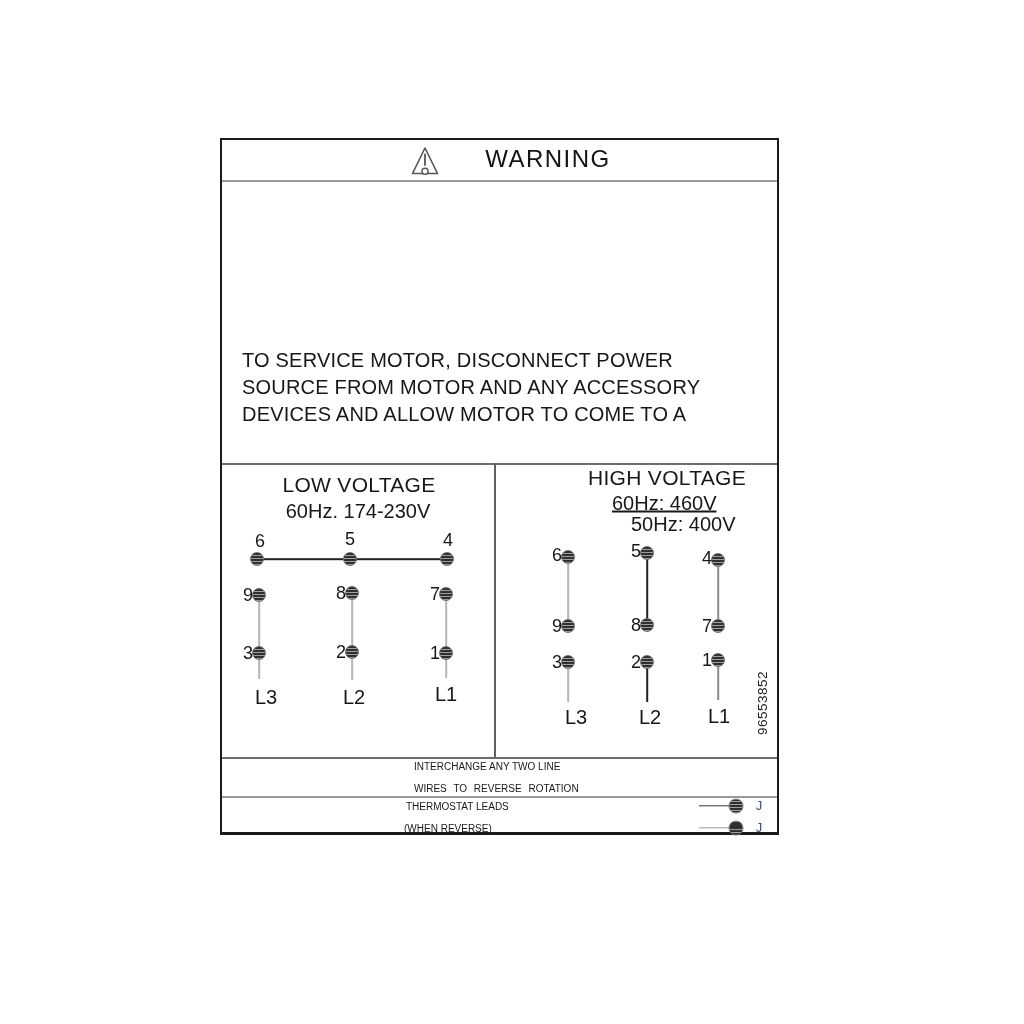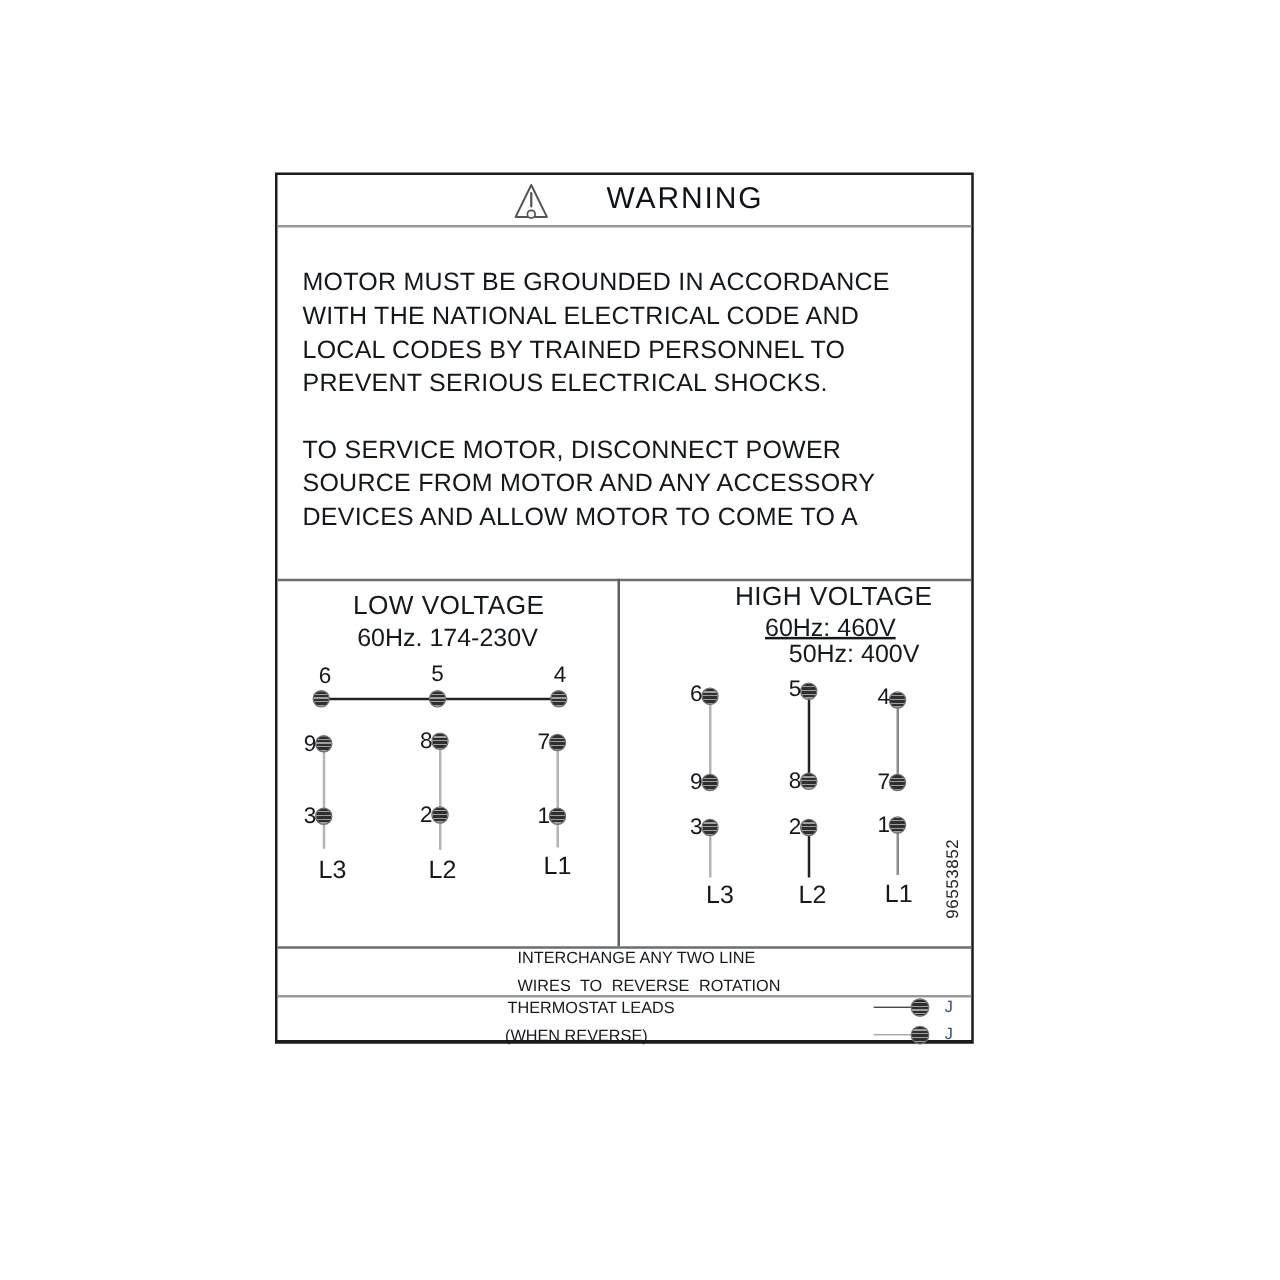--- a/index.html
+++ b/index.html
@@ -34,21 +34,21 @@
     background:repeating-linear-gradient(180deg,#2f2f2f 0px,#2f2f2f 2px,#9f9f9f 2px,#9f9f9f 3px);
     border:1px solid #6e6e6e;box-sizing:border-box;transform:translate(-50%,-50%);
   }
   .tnum{position:absolute;transform:translate(-100%,-50%);font-size:18px;white-space:nowrap;color:#14171c;}
   .tnum.above{transform:translate(-50%,-50%);}
   .vline{position:absolute;width:1.6px;background:#b5b5b5;transform:translateX(-50%);}
   .vline.black{background:#222;}
   .vline.mid{background:#8c8c8c;}
   .hline{position:absolute;height:1.6px;background:#222;transform:translateY(-50%);}
   .llab{position:absolute;transform:translate(-50%,-50%);font-size:20px;white-space:nowrap;}
-  .note{position:absolute;transform:translate(0,-50%);font-size:13px;white-space:nowrap;color:#15181d;}
+  .note{position:absolute;transform:translate(0,-50%);font-size:10px;white-space:nowrap;color:#15181d;}
   .leadline{position:absolute;height:1.4px;transform:translateY(-50%);}
   .jlab{position:absolute;transform:translate(-50%,-50%);font-size:13px;color:#3a5070;}
   .partnum{
     position:absolute;transform:translate(-50%,-50%) rotate(-90deg);
     font-size:13.5px;letter-spacing:0.5px;white-space:nowrap;color:#1a1d22;
   }
 </style>
 </head>
 <body>
 
@@ -56,26 +56,20 @@
   <div class="label-box">
 
     <svg class="abs" style="left:188px;top:5px;" width="30" height="32" viewBox="0 0 30 32">
       <polygon points="15,3 27.5,28.5 2.5,28.5" fill="none" stroke="#555" stroke-width="1.6" stroke-linejoin="round"></polygon>
       <line x1="15" y1="9.5" x2="15" y2="20" stroke="#555" stroke-width="1.8" stroke-linecap="round"></line>
       <circle cx="15" cy="26.3" r="3.1" fill="#ffffff" stroke="#555" stroke-width="1.4"></circle>
     </svg>
     <div class="warn-title">WARNING</div>
     <div class="hdiv" style="top:40px;"></div>
 
-    <div class="para" style="top:73px;">
-      <div>MOTOR MUST BE GROUNDED IN ACCORDANCE</div>
-      <div>WITH THE NATIONAL ELECTRICAL CODE AND</div>
-      <div>LOCAL CODES BY TRAINED PERSONNEL TO</div>
-      <div>PREVENT SERIOUS ELECTRICAL SHOCKS.</div>
-    </div>
     <div class="para" style="top:207px;">
       <div>TO SERVICE MOTOR, DISCONNECT POWER</div>
       <div>SOURCE FROM MOTOR AND ANY ACCESSORY</div>
       <div>DEVICES AND ALLOW MOTOR TO COME TO A</div>
     </div>
 
     <div class="hdiv dark" style="top:323px;"></div>
     <div class="vdiv" style="left:272px;top:323px;height:294px;"></div>
     <div class="hdiv dark" style="top:617px;"></div>
     <div class="hdiv" style="top:656px;"></div>

